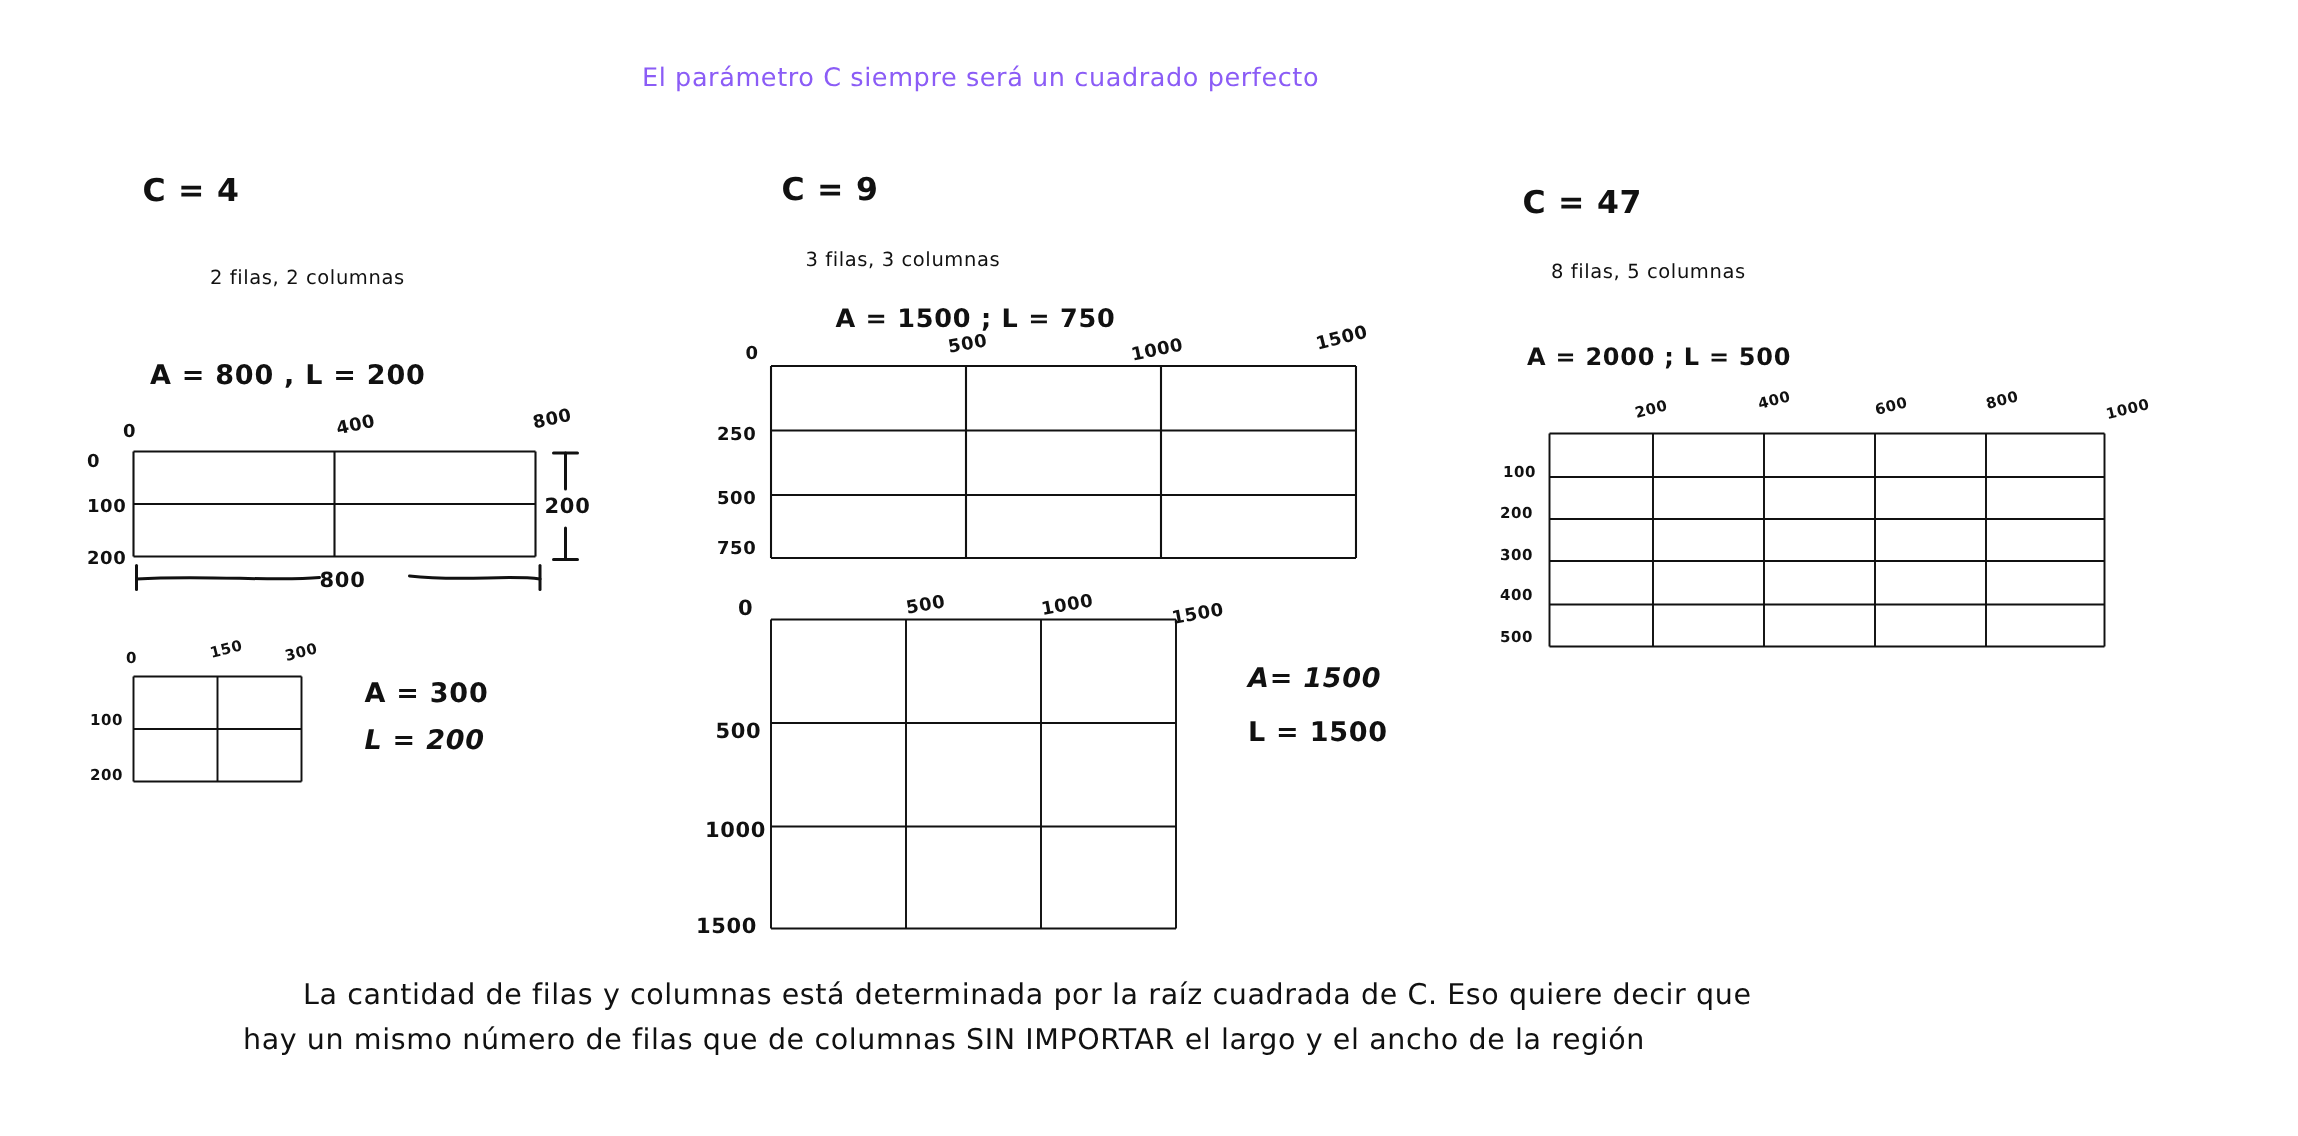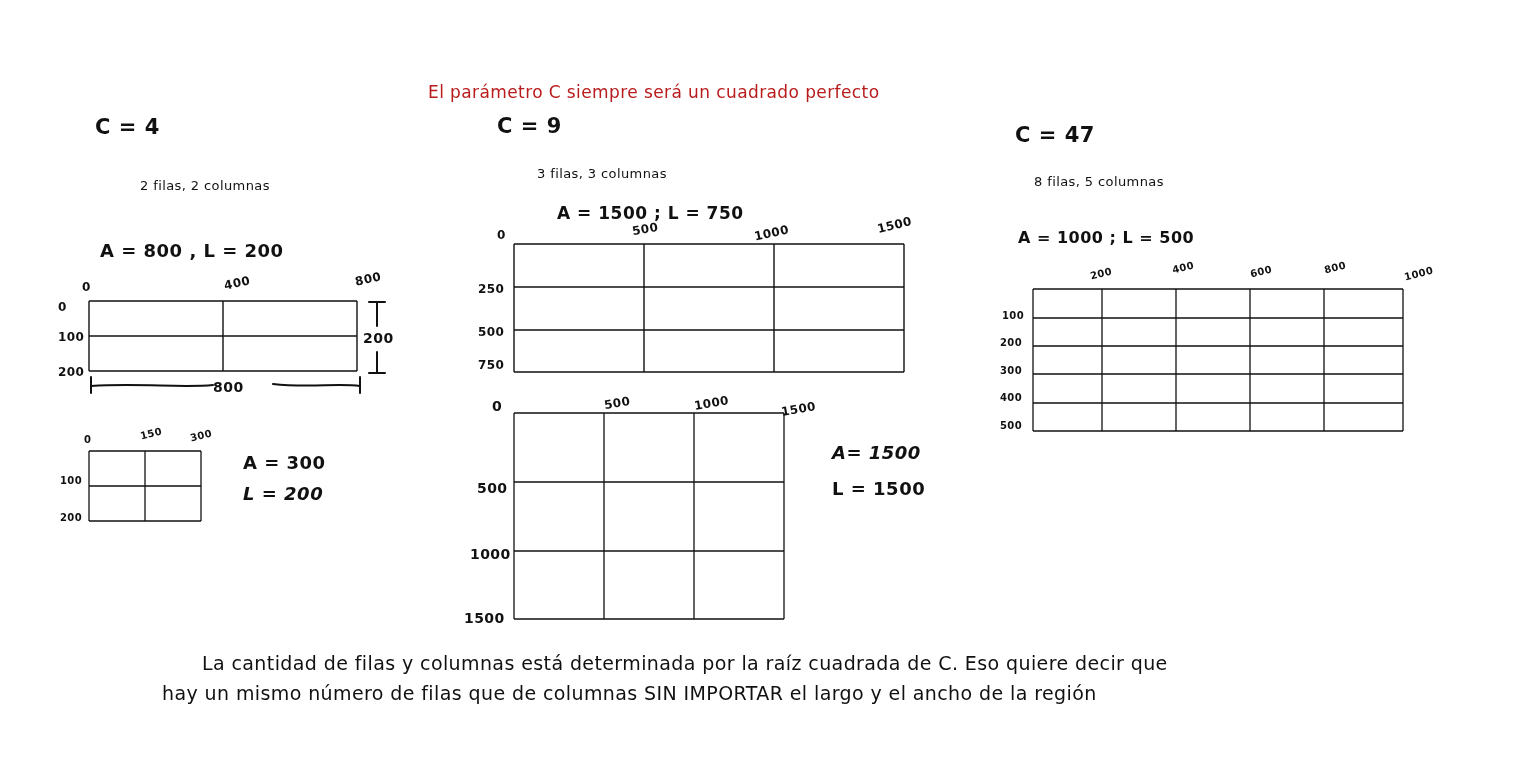--- a/index.html
+++ b/index.html
@@ -25,22 +25,21 @@
   }
   .hand-b {
     font-family: "DejaVu Sans", sans-serif;
     font-weight: 600;
     letter-spacing: 0.5px;
     text-align: right;
   }
 
   .title {
     font-size: 17px;
-    color: #b91c1c;
-    margin-top: 40px;
+    color: #8b5cf6;
   }
   .caption {
     font-size: 21px;
     font-weight: 600;
   }
   .subcaption {
     font-size: 13px;
   }
   .label-big {
     font-size: 18px;
@@ -127,21 +126,21 @@
 </div>
 <div class="abs txt hand tick-sm" style="left:84px; top:434px;">0</div>
 <div class="abs txt hand tick-sm" style="left:140px; top:428px; transform:rotate(-14deg);">150</div>
 <div class="abs txt hand tick-sm" style="left:190px; top:430px; transform:rotate(-14deg);">300</div>
 <div class="abs txt hand tick-sm" style="left:60px; top:475px;">100</div>
 <div class="abs txt hand tick-sm" style="left:60px; top:512px;">200</div>
 
 <div class="abs txt hand-b label-big" style="left:243px; top:452px;">A = 300</div>
 <div class="abs txt hand-b label-big" style="left:243px; top:483px;font-style:italic;">L = 200</div>
 
-<div class="abs txt hand-b caption" style="left:497px; top:114px;">C = 9</div>
+<div class="abs txt hand-b caption" style="left:521px; top:114px;">C = 9</div>
 <div class="abs txt hand subcaption" style="left:537px; top:166px;text-align:right;">3 filas, 3 columnas</div>
 
 <div class="abs txt hand-b" style="left:557px; top:203px; font-size:17px;">A = 1500 ;  L = 750</div>
 
 <div class="abs grid" style="left:513px; top:243px;">
   <svg width="392" height="130" viewBox="0 0 392 130">
     <g stroke="#111" stroke-width="1.4" fill="none">
       <path d="M1 1 L391 1"></path>
       <path d="M1 44 L391 44"></path>
       <path d="M1 87 L391 87"></path>
@@ -182,21 +181,21 @@
 <div class="abs txt hand tick" style="left:477px; top:480px; font-size:14px;">500</div>
 <div class="abs txt hand tick" style="left:470px; top:546px; font-size:14px;">1000</div>
 <div class="abs txt hand tick" style="left:464px; top:610px; font-size:14px;">1500</div>
 
 <div class="abs txt hand-b label-big" style="left:832px; top:442px;font-style:italic;">A= 1500</div>
 <div class="abs txt hand-b label-big" style="left:832px; top:478px;">L = 1500</div>
 
 <div class="abs txt hand-b caption" style="left:1015px; top:123px;">C = 47</div>
 <div class="abs txt hand subcaption" style="left:1034px; top:174px;">8 filas, 5 columnas</div>
 
-<div class="abs txt hand-b" style="left:1018px; top:228px; font-size:16px;">A = 1000 ;  L = 500</div>
+<div class="abs txt hand-b" style="left:1018px; top:228px; font-size:16px;">A = 2000 ;  L = 500</div>
 
 <div class="abs grid" style="left:1032px; top:288px;">
   <svg width="372" height="144" viewBox="0 0 372 144">
     <g stroke="#111" stroke-width="1.3" fill="none">
       <path d="M1 1 L371 1"></path>
       <path d="M1 30 L371 30"></path>
       <path d="M1 58 L371 58"></path>
       <path d="M1 86 L371 86"></path>
       <path d="M1 115 L371 115"></path>
       <path d="M1 143 L371 143"></path>

